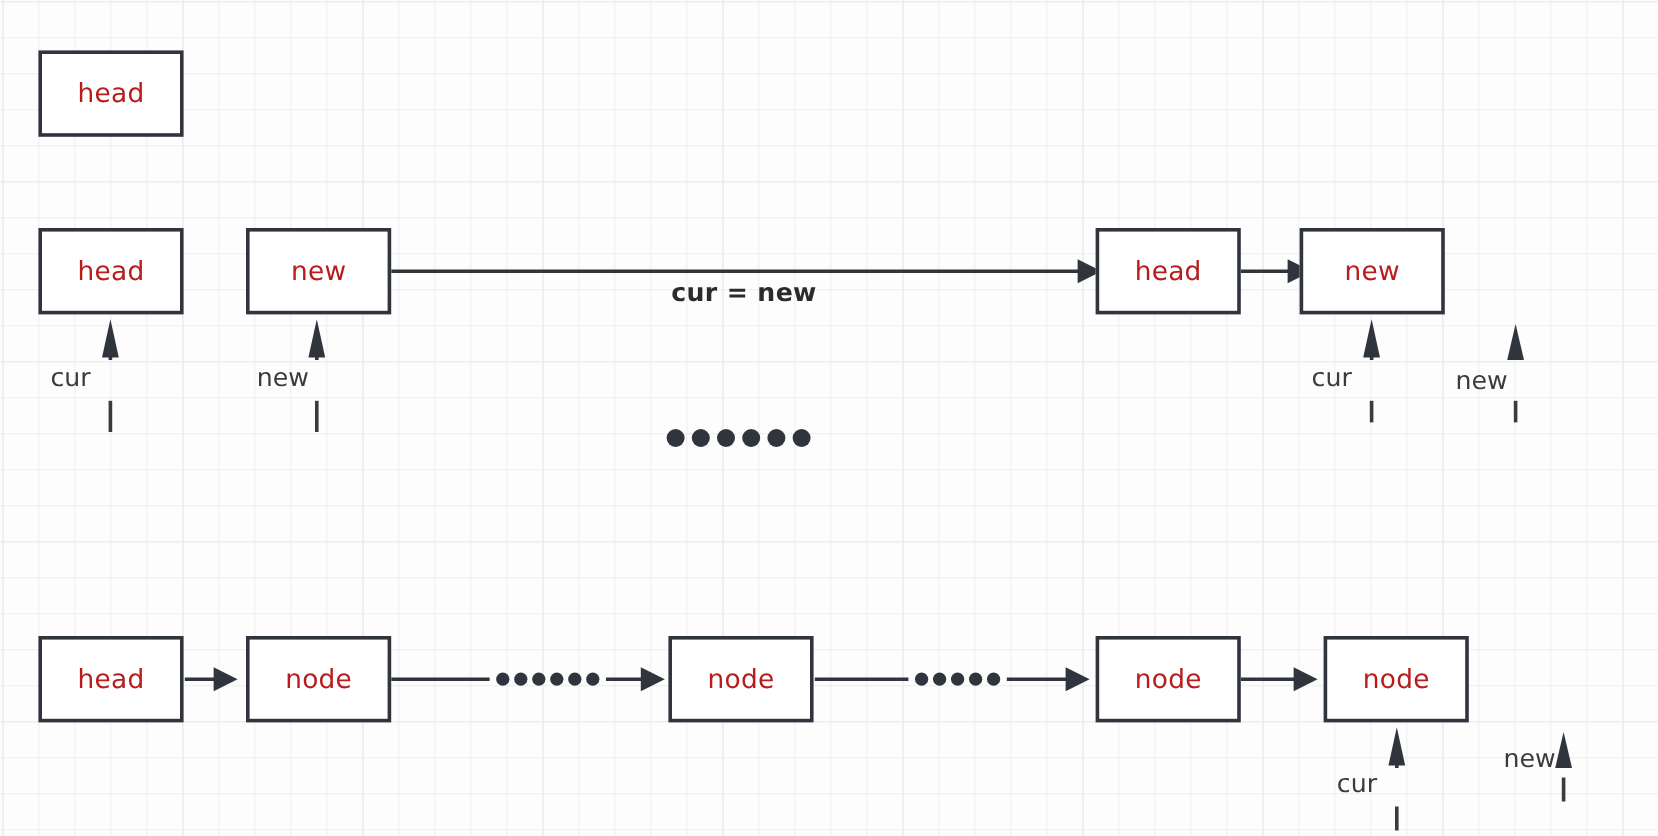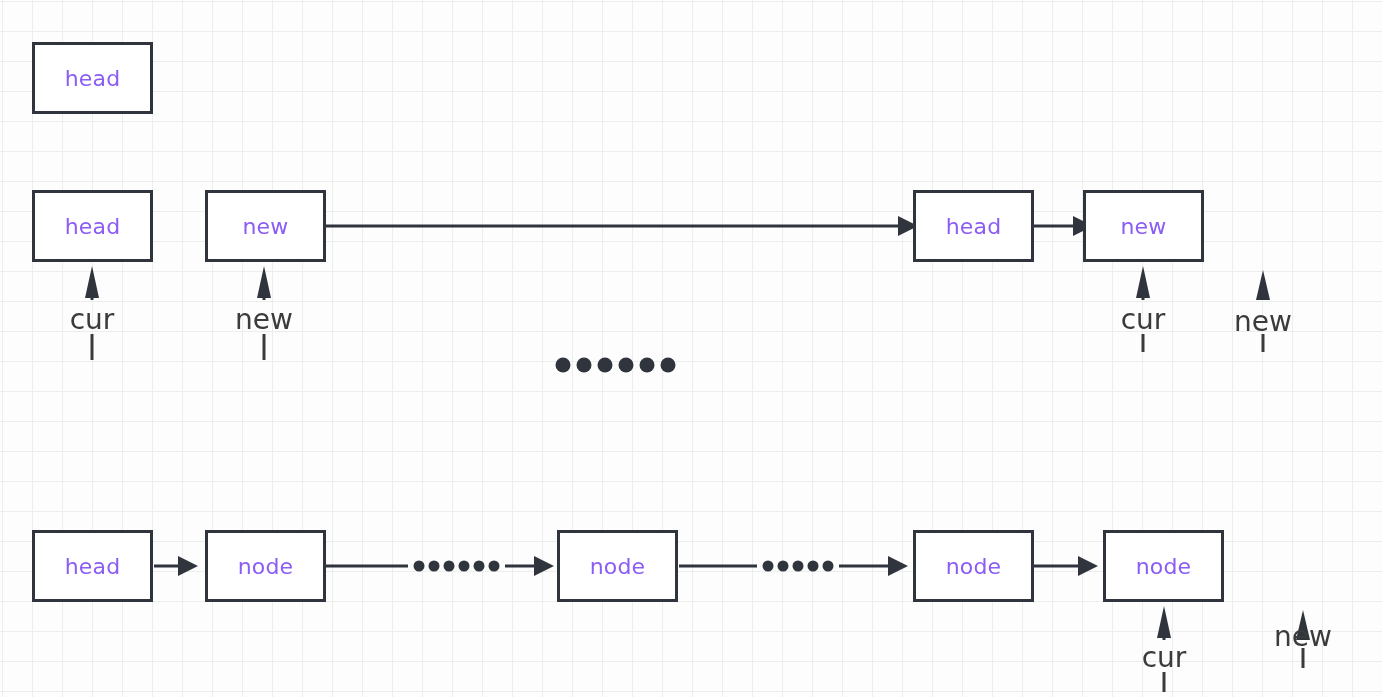--- a/index.html
+++ b/index.html
@@ -29,42 +29,41 @@
     height: 697px;
   }
   .node-box {
     position: absolute;
     box-sizing: border-box;
     border: 3px solid #2f343d;
     background: #ffffff;
     display: flex;
     align-items: center;
     justify-content: center;
-    color: #8b5cf6;
+    color: #b91c1c;
     font-size: 22px;
     font-family: "DejaVu Sans", "Liberation Sans", sans-serif;
     letter-spacing: 0.2px;
   }
   .edge-label {
     position: absolute;
     color: #2b2b2b;
     font-weight: bold;
     font-size: 21px;
     font-family: "DejaVu Sans", "Liberation Sans", sans-serif;
     white-space: nowrap;
     text-align: center;
     letter-spacing: 0.3px;
   }
   .ptr-label {
     position: absolute;
     color: #3b3b3b;
-    font-size: 28px;
+    font-size: 21px;
     font-family: "DejaVu Sans", "Liberation Sans", sans-serif;
     white-space: nowrap;
-    text-align: center;
   }
 </style>
 </head>
 <body>
 
 <div id="canvas">
 
   <svg class="svg-layer" viewBox="0 0 1382 697" xmlns="http://www.w3.org/2000/svg">
     <defs>
       <marker id="arrowRight" markerWidth="10" markerHeight="10" refX="9.5" refY="4" orient="auto" markerUnits="userSpaceOnUse">
@@ -163,20 +162,21 @@
     <span>head</span>
   </div>
 
   <div class="node-box" style="left:32px; top:190px; width:121px; height:72px;">
     <span>head</span>
   </div>
   <div class="node-box" style="left:205px; top:190px; width:121px; height:72px;">
     <span>new</span>
   </div>
 
+  <div class="edge-label" style="left:460px; top:232px; width:320px;">cur = new</div>
 
   <div class="node-box" style="left:913px; top:190px; width:121px; height:72px;">
     <span>head</span>
   </div>
   <div class="node-box" style="left:1083px; top:190px; width:121px; height:72px;">
     <span>new</span>
   </div>
 
   <div class="ptr-label" style="left:42px; top:303px; width:100px;">cur</div>
   <div class="ptr-label" style="left:214px; top:303px; width:100px;">new</div>

